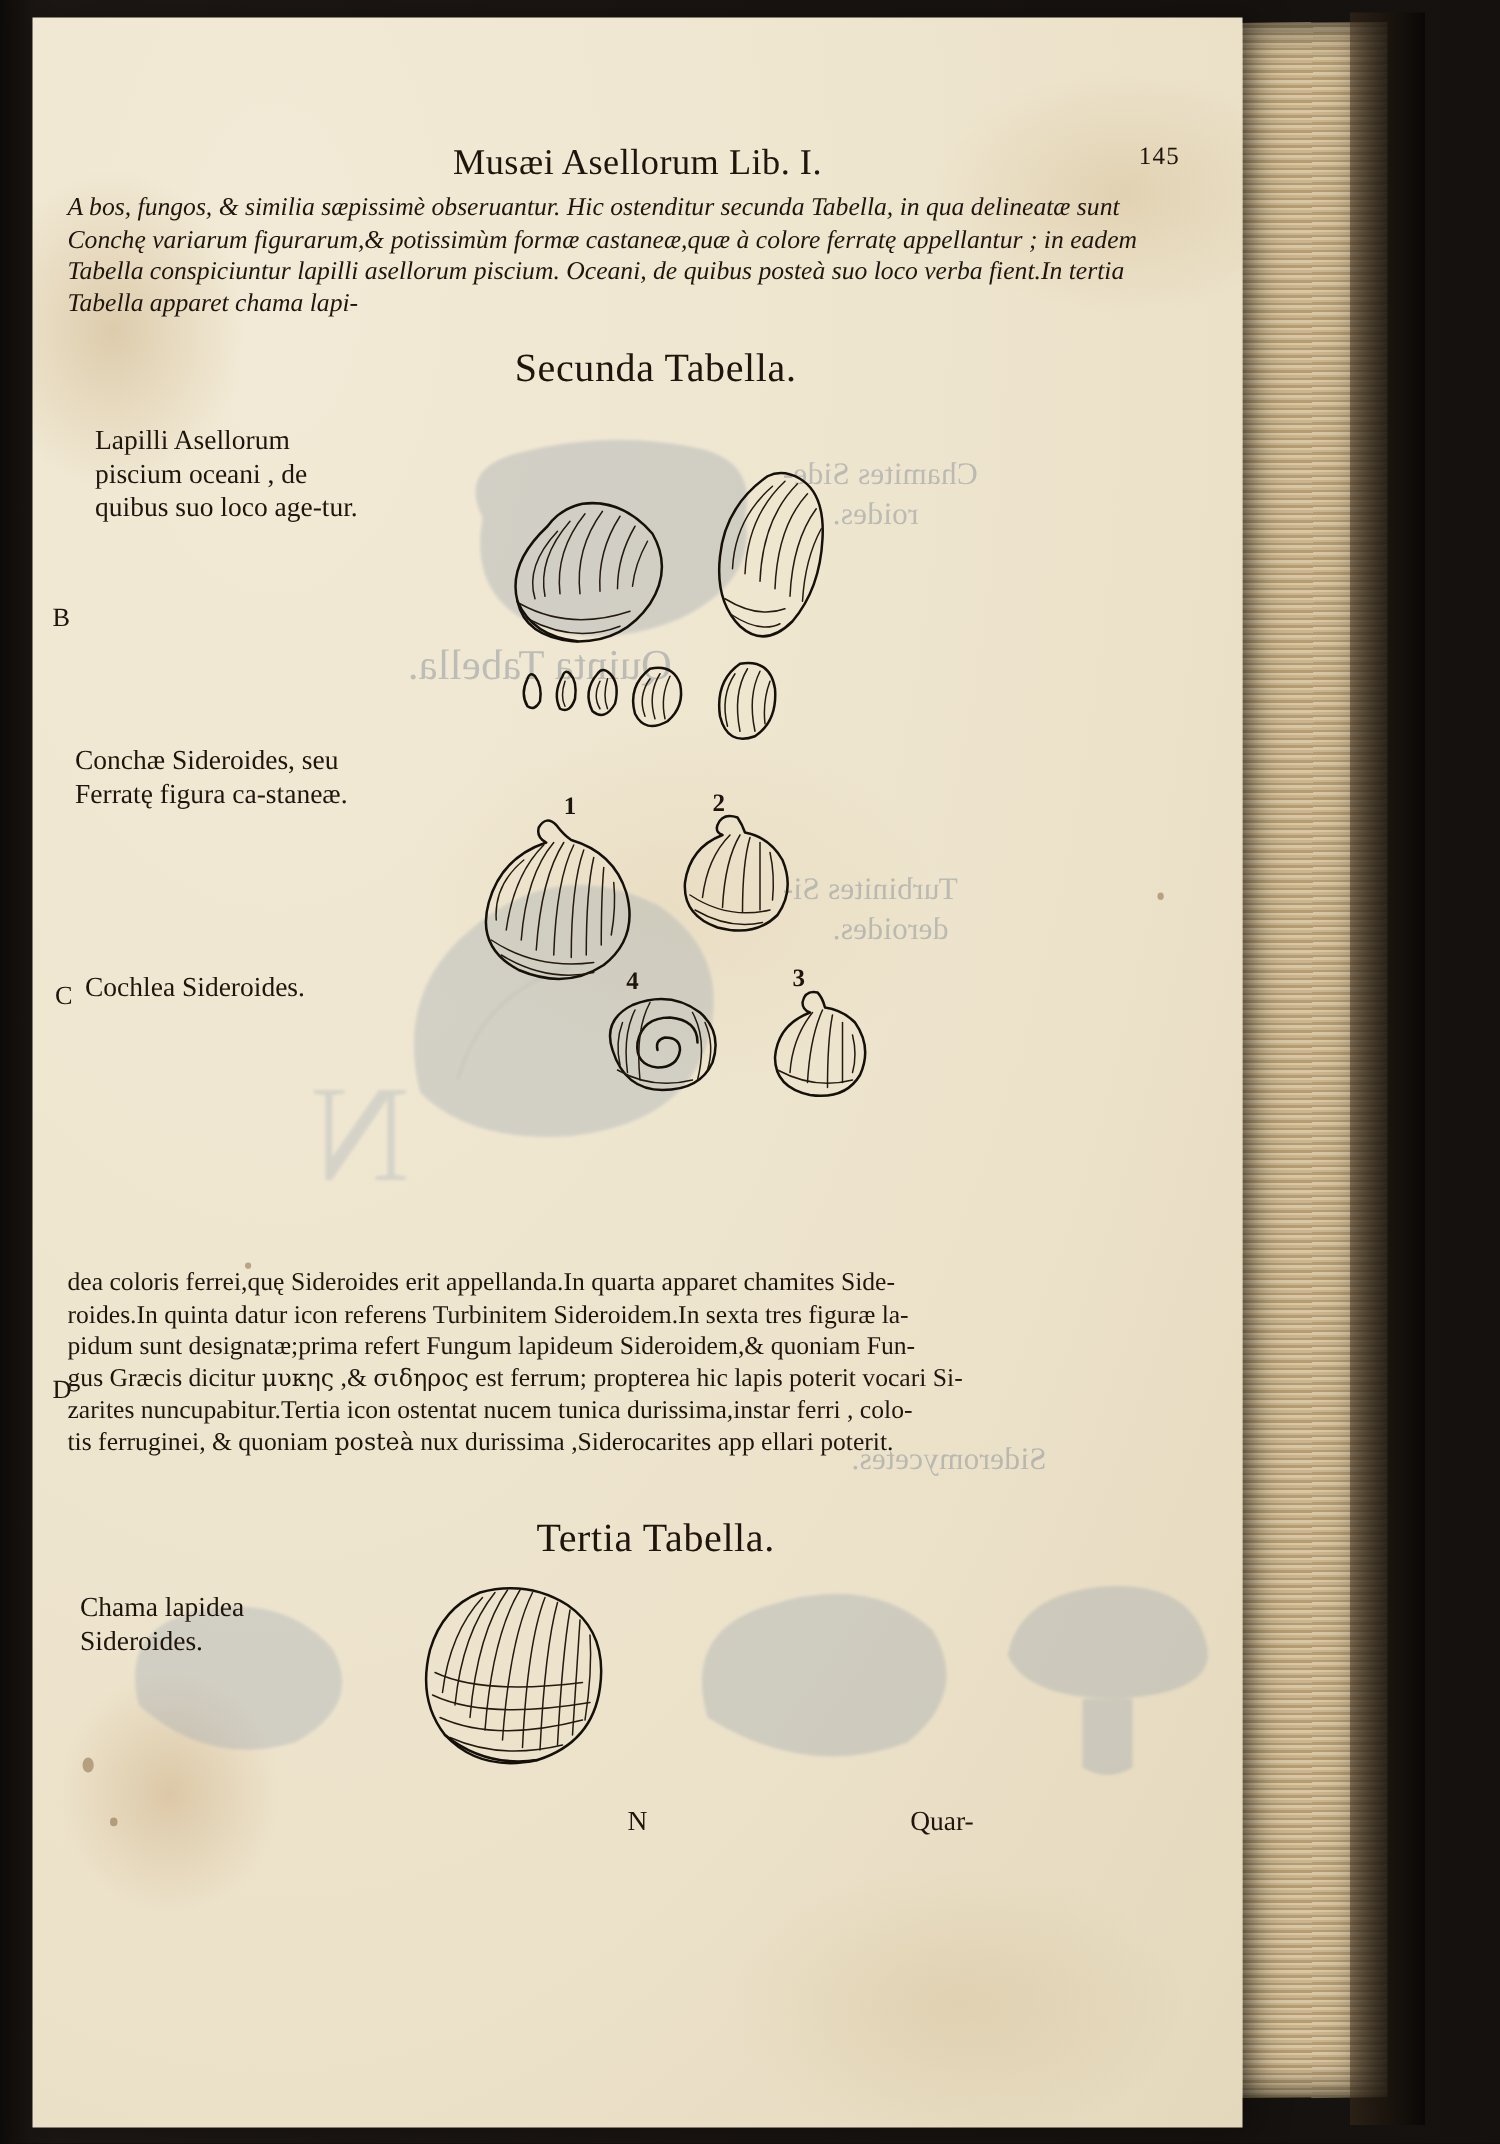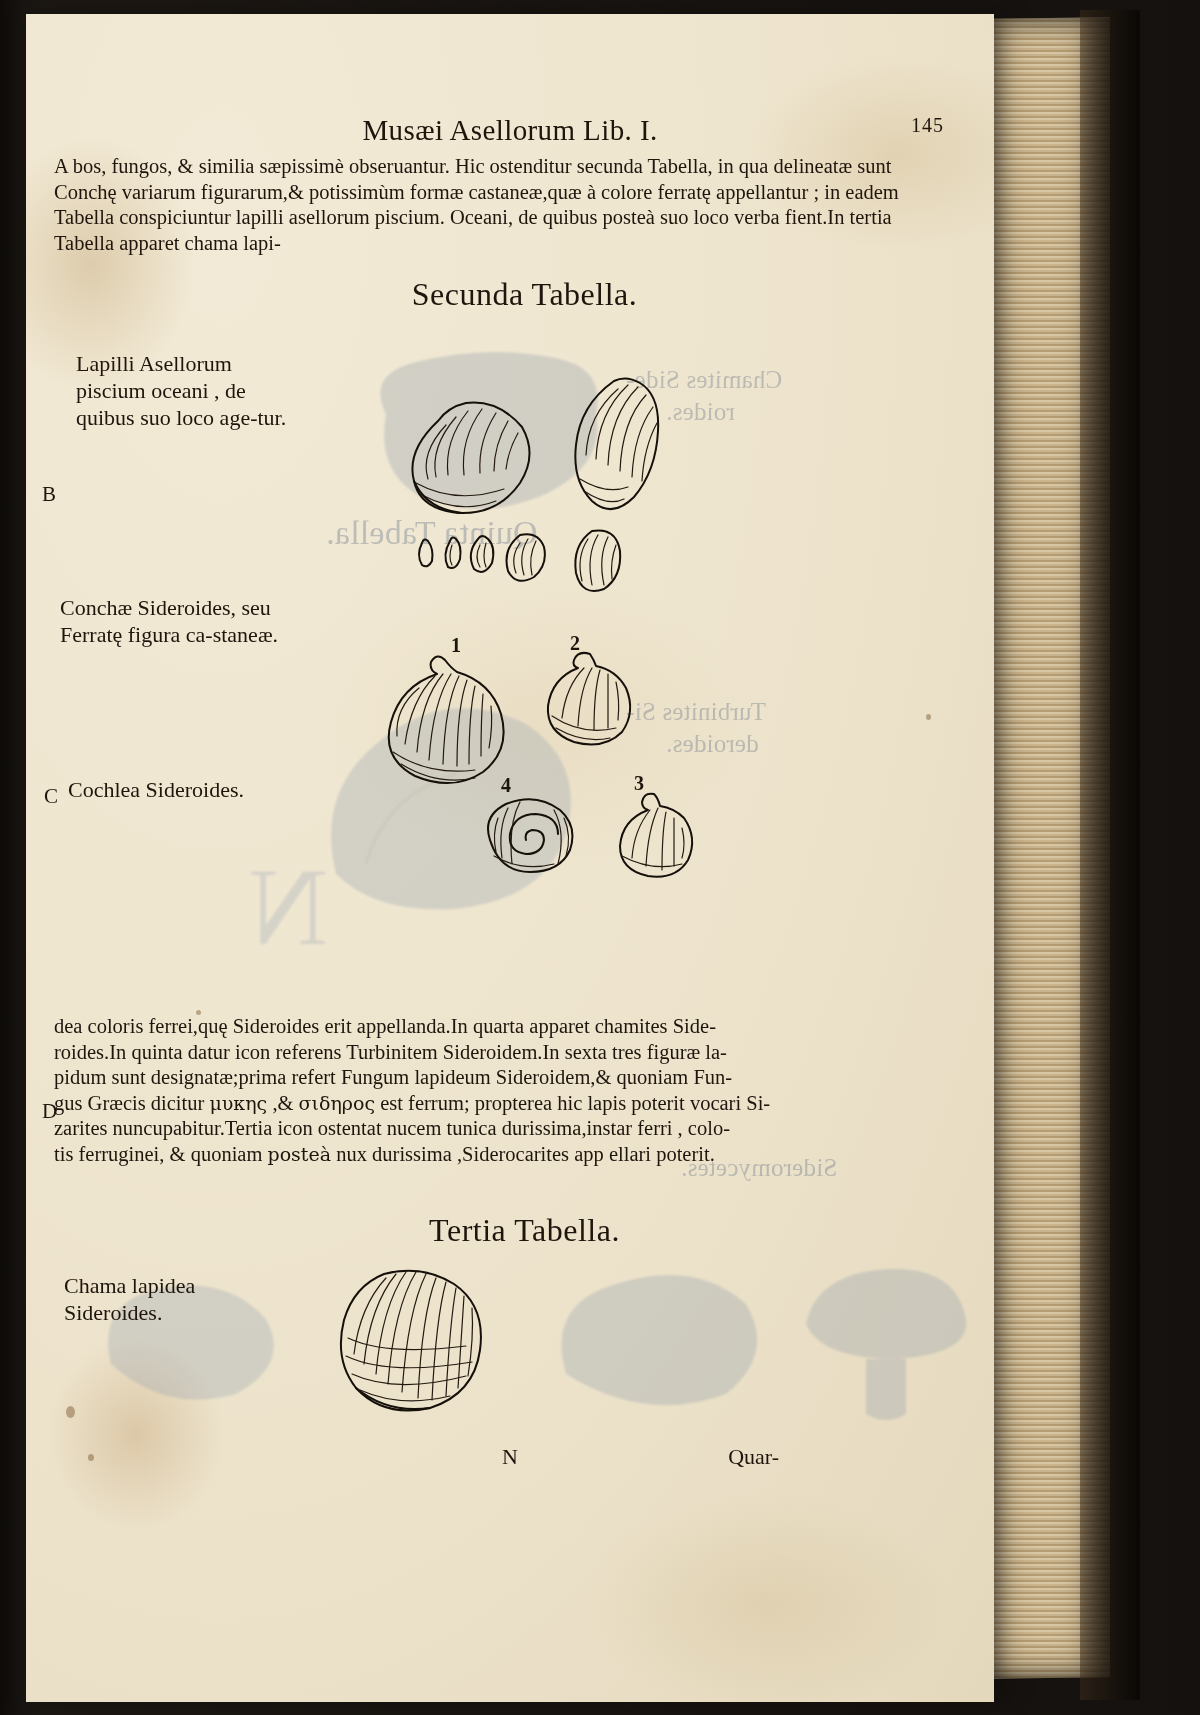--- a/index.html
+++ b/index.html
@@ -123,40 +123,40 @@
 
   .intro {
     position: absolute;
     left: 28px;
     top: 140px;
     width: 900px;
     font-size: 20.5px;
     line-height: 25.5px;
     text-align: left;
   }
-  .intro p { margin: 0; text-indent: 0; }
+  .intro p { margin: 0; text-indent: 0; font-style: italic; }
 
   .tab-title {
     position: absolute;
     left: 0; right: 0;
     text-align: center;
     font-size: 32px;
     letter-spacing: .5px;
     padding-left: 29px;
   }
   #tab2-title { top: 262px; }
   #tab3-title { top: 1198px; }
 
   .caption {
     position: absolute;
     font-size: 22px;
     line-height: 27px;
     color: #20150d;
   }
-  #cap-lapilli { left: 50px; top: 336px; width: 230px; }
+  #cap-lapilli { left: 50px; top: 324px; width: 230px; }
   #cap-conchae { left: 34px; top: 580px; width: 250px; }
   #cap-cochlea { left: 42px; top: 762px; width: 250px; }
   #cap-chama   { left: 38px; top: 1258px; width: 220px; }
 
   .sig {
     position: absolute;
     font-size: 21px;
   }
   #sig-b { left: 16px; top: 468px; }
   #sig-c { left: 18px; top: 770px; }

